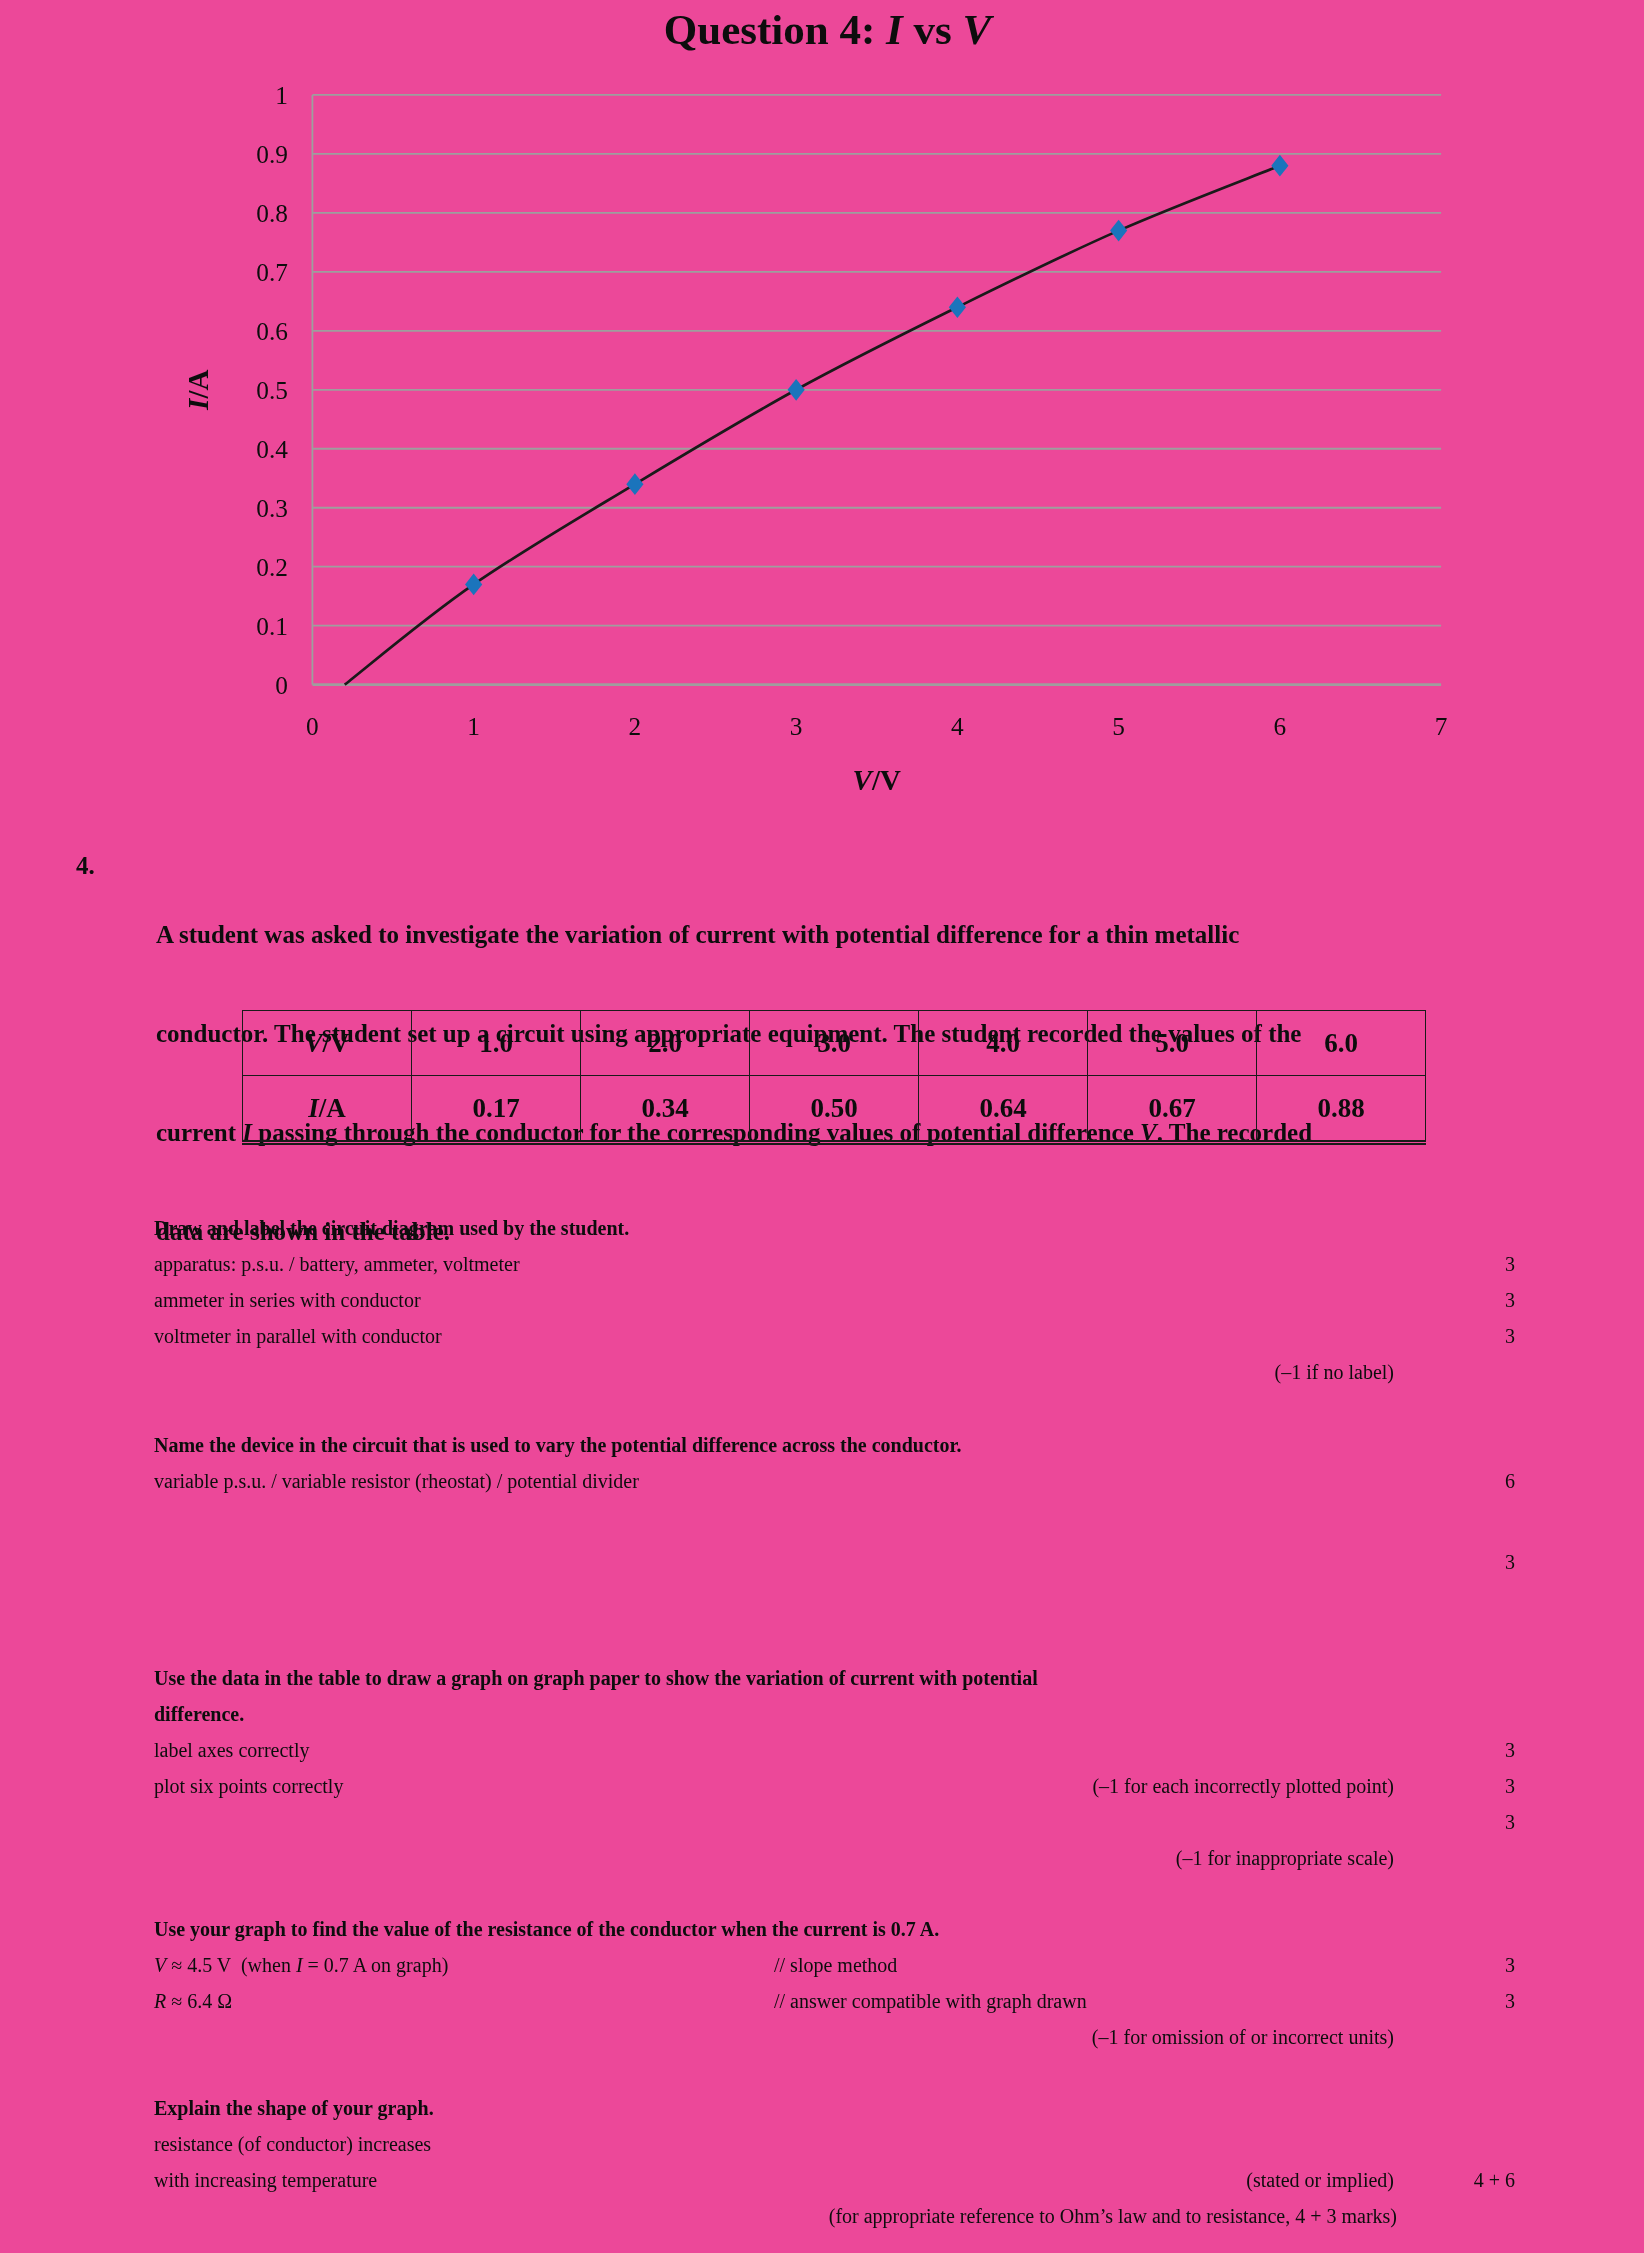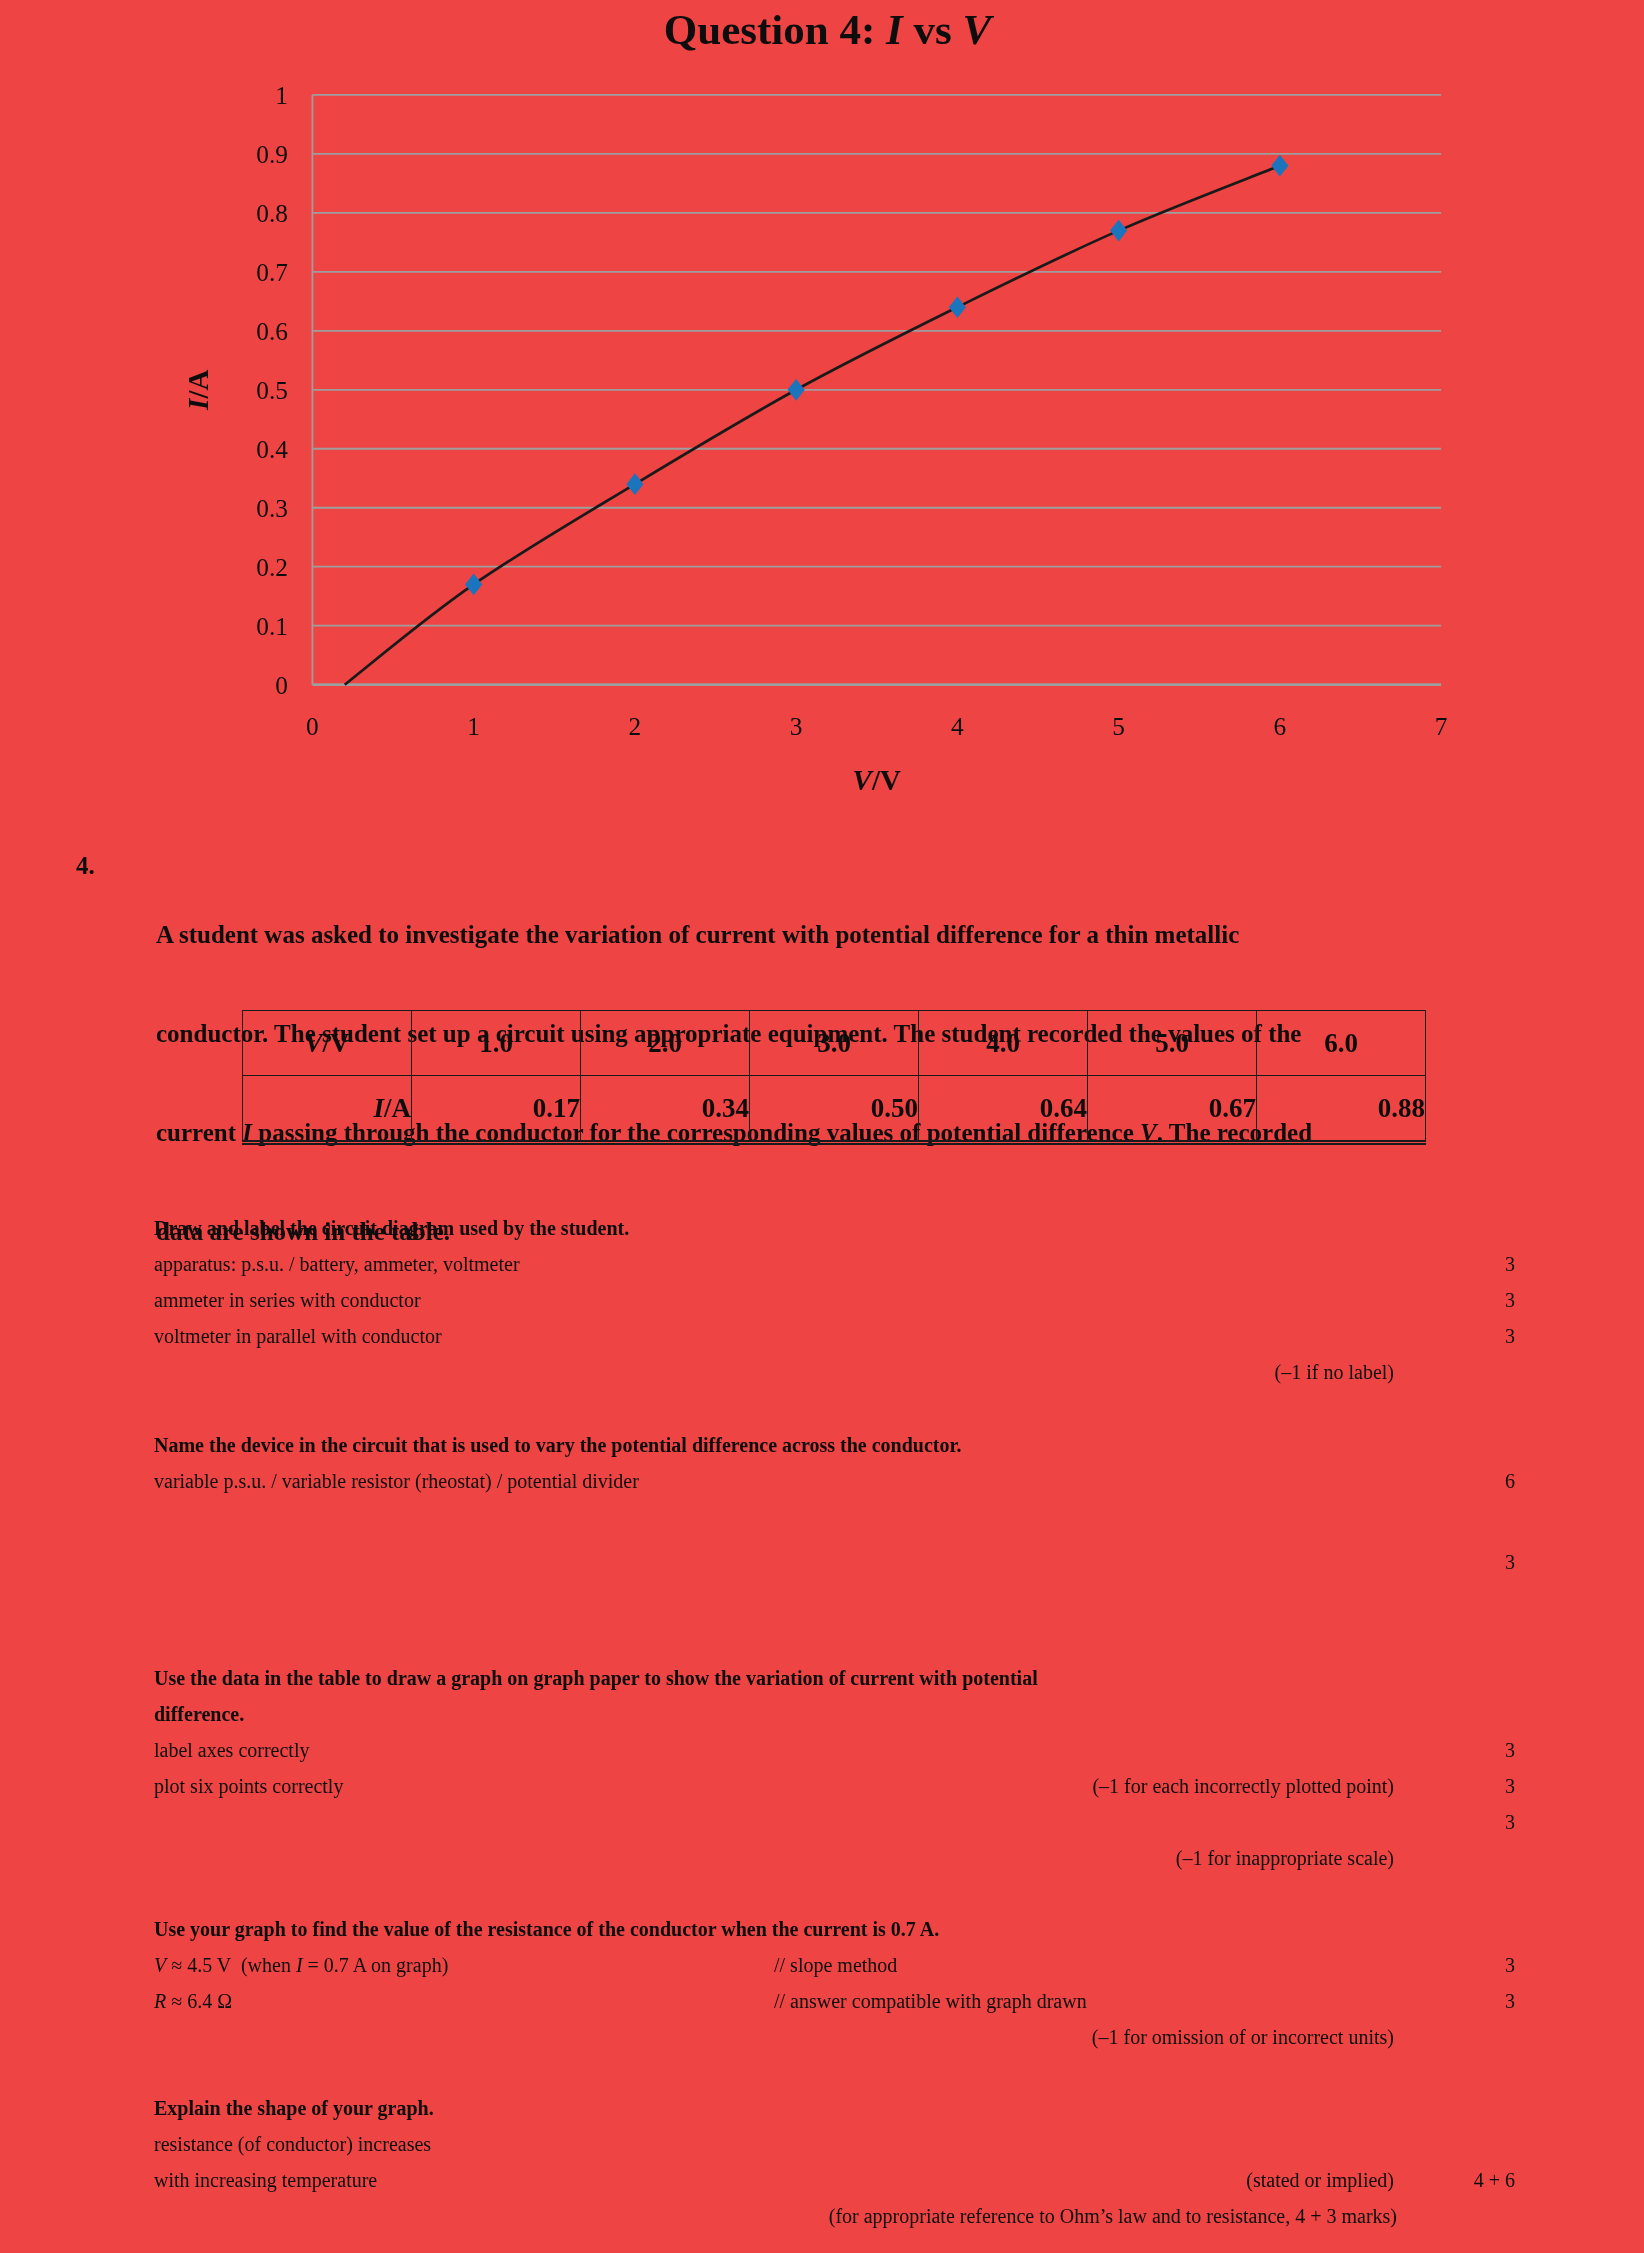--- a/index.html
+++ b/index.html
@@ -1,29 +1,29 @@
 <!DOCTYPE html>
 <html style="font-size:14.5px"><head>
 <meta charset="utf-8">
 <style>
   html,body{margin:0;padding:0;background:#ffffff;}
   body{font-family:"Liberation Serif",serif;color:#0d0d0d;}
-  #canvas{position:relative;width:1645px;height:2253px;background:#ef4444;overflow:hidden;}
+  #canvas{position:relative;width:1645px;height:2253px;background:#ec4899;overflow:hidden;}
   .i{font-style:italic;}
   #chart-title{position:absolute;top:5.4px;left:271px;width:1113px;text-align:center;
     font-size:43px;font-weight:bold;}
   #chart-title span{white-space:pre;}
   #chart-svg{position:absolute;left:0;top:0;font-family:"Liberation Serif",serif;fill:#0d0d0d;}
   #question-number{position:absolute;left:76px;top:852px;font-size:25px;font-weight:bold;}
   #question-text{position:absolute;left:156px;top:852px;font-size:25px;font-weight:bold;
     line-height:33px;white-space:pre;}
   #dtable{position:absolute;left:242px;top:1010px;border-collapse:collapse;}
   #dtable td{width:168px;height:64px;text-align:center;vertical-align:middle;
     border:1.8px solid #1a1a1a;font-size:27px;font-weight:bold;padding:0;}
-  #dtable tr:last-child td{border-bottom:5.4px double #1a1a1a;text-align:right;}
+  #dtable tr:last-child td{border-bottom:5.4px double #1a1a1a;}
   .ms{position:absolute;left:154px;width:1361px;font-size:20px;}
   .row{position:relative;height:36px;line-height:36px;}
   .row .t{position:absolute;left:0;white-space:pre;}
   .row .h{font-weight:bold;}
   .row .alt{position:absolute;left:620px;white-space:pre;}
   .row .note{position:absolute;right:121px;white-space:pre;}
   .row .mark{position:absolute;right:0;white-space:pre;}
 </style>
 </head>
 <body>

